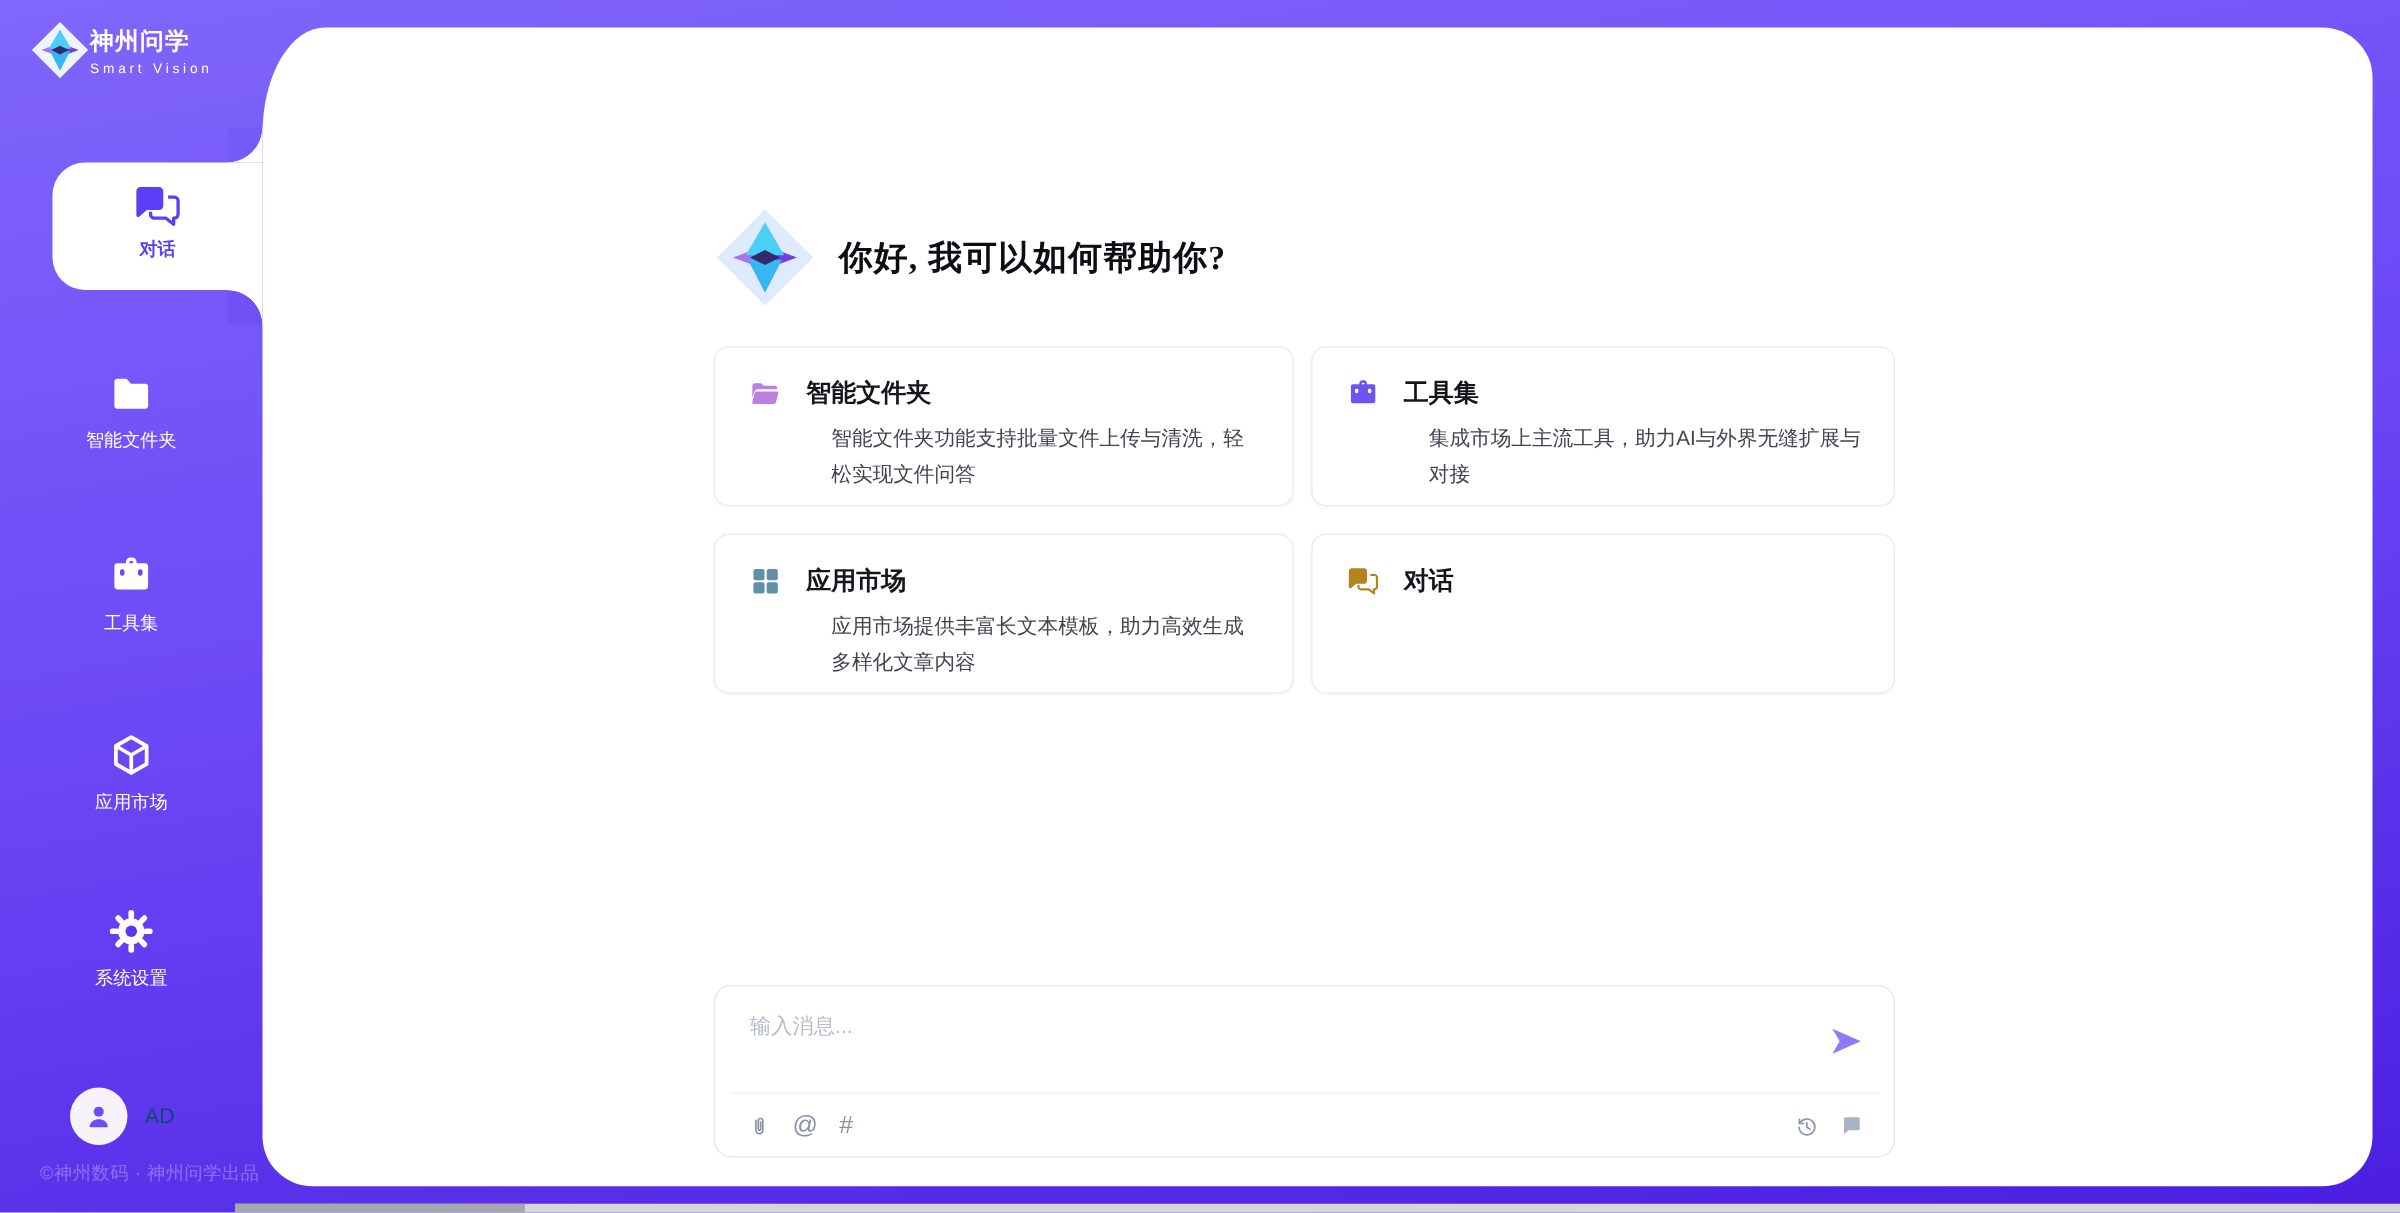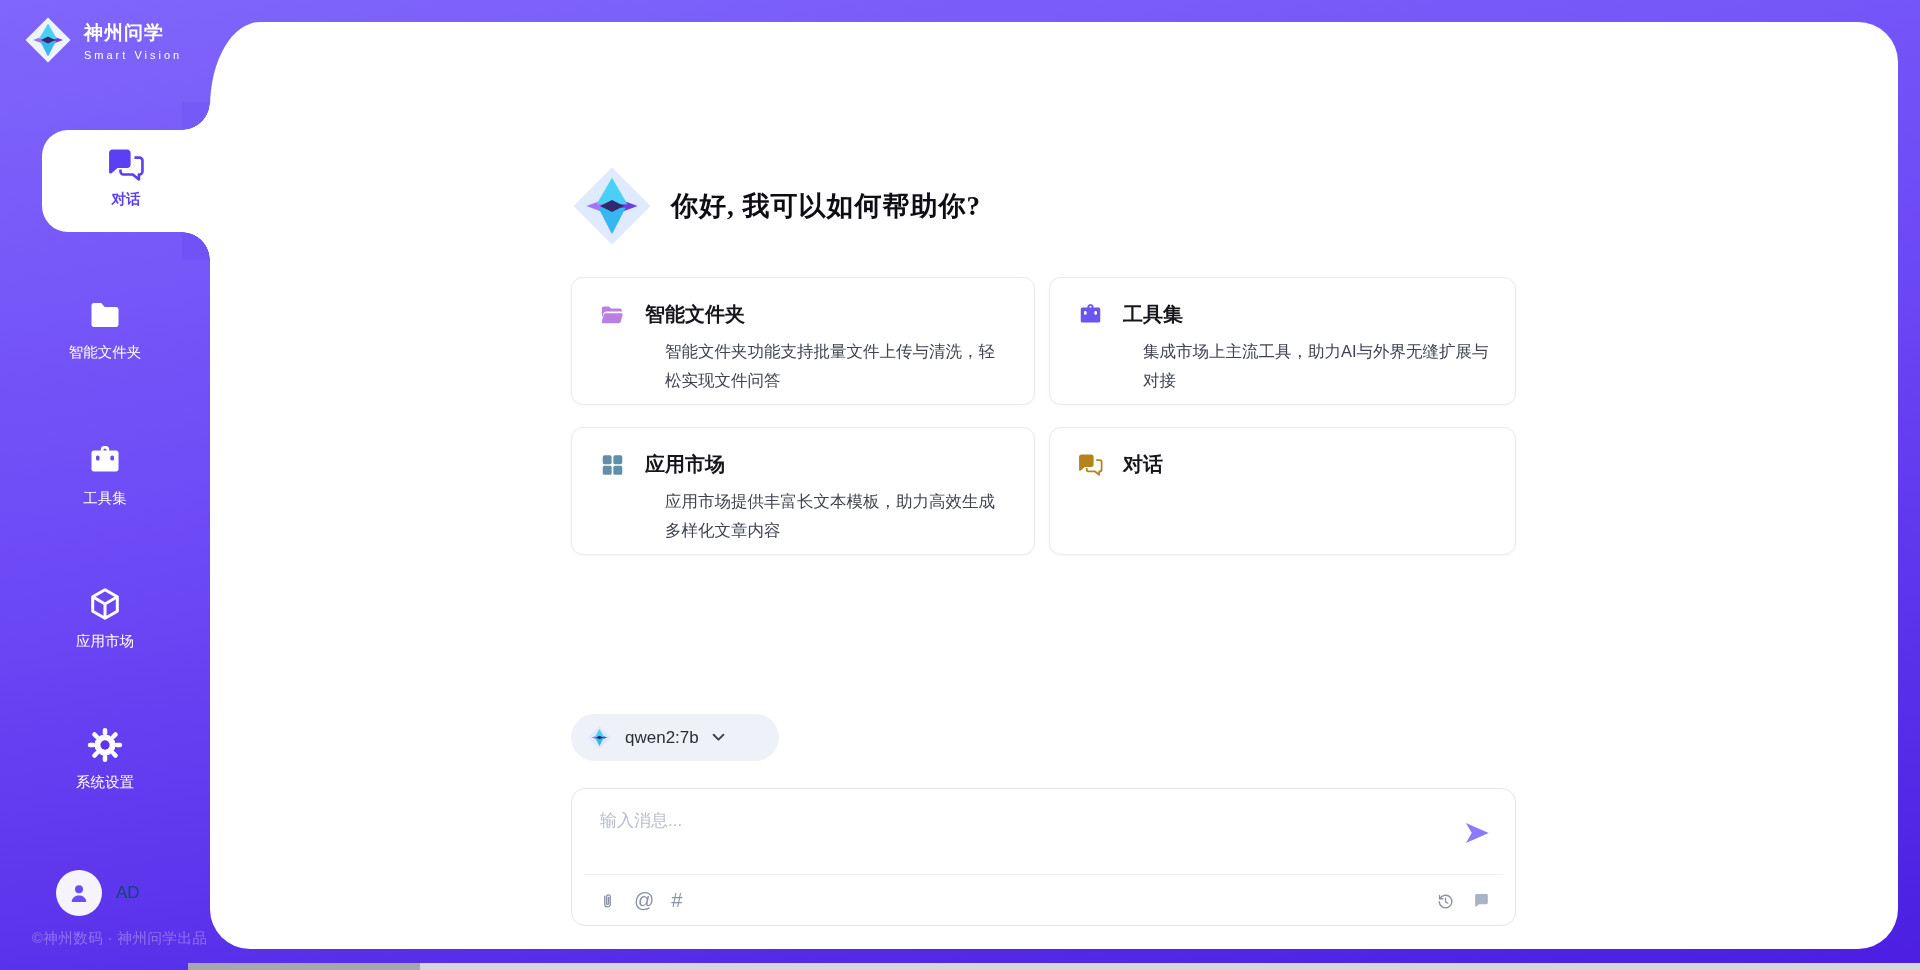--- a/index.html
+++ b/index.html
@@ -4,21 +4,21 @@
 <style>
   * { margin:0; padding:0; box-sizing:border-box; }
   html,body { width:1920px; height:970px; overflow:hidden; }
   body {
     font-family:"Liberation Sans","DejaVu Sans",sans-serif;
     background:linear-gradient(170deg,#8066fb 0%,#6c49f6 45%,#4b1ee1 100%);
     position:relative;
   }
   
   .sidebar { position:absolute; left:0; top:0; width:210px; height:100%; }
-  .brand { position:absolute; left:24px; top:16px; display:flex; align-items:center; gap:12px; cursor:pointer; }
+  .brand { position:absolute; left:24px; top:16px; display:flex; align-items:center; gap:0; cursor:pointer; }
   .brand svg { width:48px; height:48px; }
   .brand-name { color:#fff; font-size:19px; font-weight:600; letter-spacing:1px; }
   .brand-sub { color:#ffffff; font-size:11px; letter-spacing:3px; margin-top:3px;text-align:right; }
   .nav-item { position:absolute; left:0; width:210px; text-align:center; color:#fff; cursor:pointer; }
   .nav-item svg { width:36px; height:36px; display:block; margin:0 auto; }
   .nav-label { display:block; margin-top:10px; font-size:14.5px; }
   
   .tab-active { position:absolute; left:42px; right:0; top:130px; height:102px;
     background:#fff; border-radius:26px 0 0 26px; text-align:center; cursor:pointer; }
   .tab-active::before { content:""; position:absolute; right:0; top:-28px; width:28px; height:28px;
@@ -212,34 +212,20 @@
         <div class="card-head">
           <svg viewBox="0 0 26 24" style="color: rgb(181, 131, 29);">
             <path fill="currentColor" d="M2 4.2C2 3 3 2 4.2 2h9.6C15 2 16 3 16 4.2v7.6c0 1.2-1 2.2-2.2 2.2H7.5l-3.9 3.3c-.7.6-1.6.1-1.6-.8z"></path>
             <path fill="none" stroke="currentColor" stroke-width="1.7" stroke-linejoin="round" d="M18.5 7.2h3.3c1 0 1.9.9 1.9 1.9v7.2c0 1-.9 1.9-1.9 1.9h-.4v3.2l-4-3.2h-6.1c-1 0-1.9-.9-1.9-1.9v-1.4"></path>
           </svg>
           <span class="card-title">对话</span>
         </div>
       </div>
     </div>
 
-    <div class="model-pill">
-      <svg class="logo" viewBox="0 0 48 48">
-        <polygon points="24,1.5 46.5,24 24,46.5 1.5,24" fill="#dfeafc"></polygon>
-        <polygon points="9,24 24,18.5 24,29.5" fill="#a873f3"></polygon>
-        <polygon points="39,24 24,18.5 24,29.5" fill="#6e3ee0"></polygon>
-        <polygon points="24,7.5 33,23 15,23" fill="#4ad0f4"></polygon>
-        <polygon points="24,40.5 32,25 16,25" fill="#37b7f2"></polygon>
-        <polygon points="17,24 24,20.5 31,24 24,27.5" fill="#33296f"></polygon>
-      </svg>
-      <span class="model-name">qwen2:7b</span>
-      <svg class="chev" viewBox="0 0 12 8" fill="none" stroke="#3f4450" stroke-width="1.8" stroke-linecap="round" stroke-linejoin="round">
-        <path d="M1.5 1.5L6 6l4.5-4.5"></path>
-      </svg>
-    </div>
 
     <div class="composer">
       <textarea placeholder="输入消息..." style=""></textarea>
       <div class="send-btn">
         <svg viewBox="0 0 24 24" fill="currentColor">
           <path d="M2.5 3.5L22 12 2.5 20.5 7.5 12z"></path>
         </svg>
       </div>
       <div class="comp-divider"></div>
       <div class="comp-toolbar">

